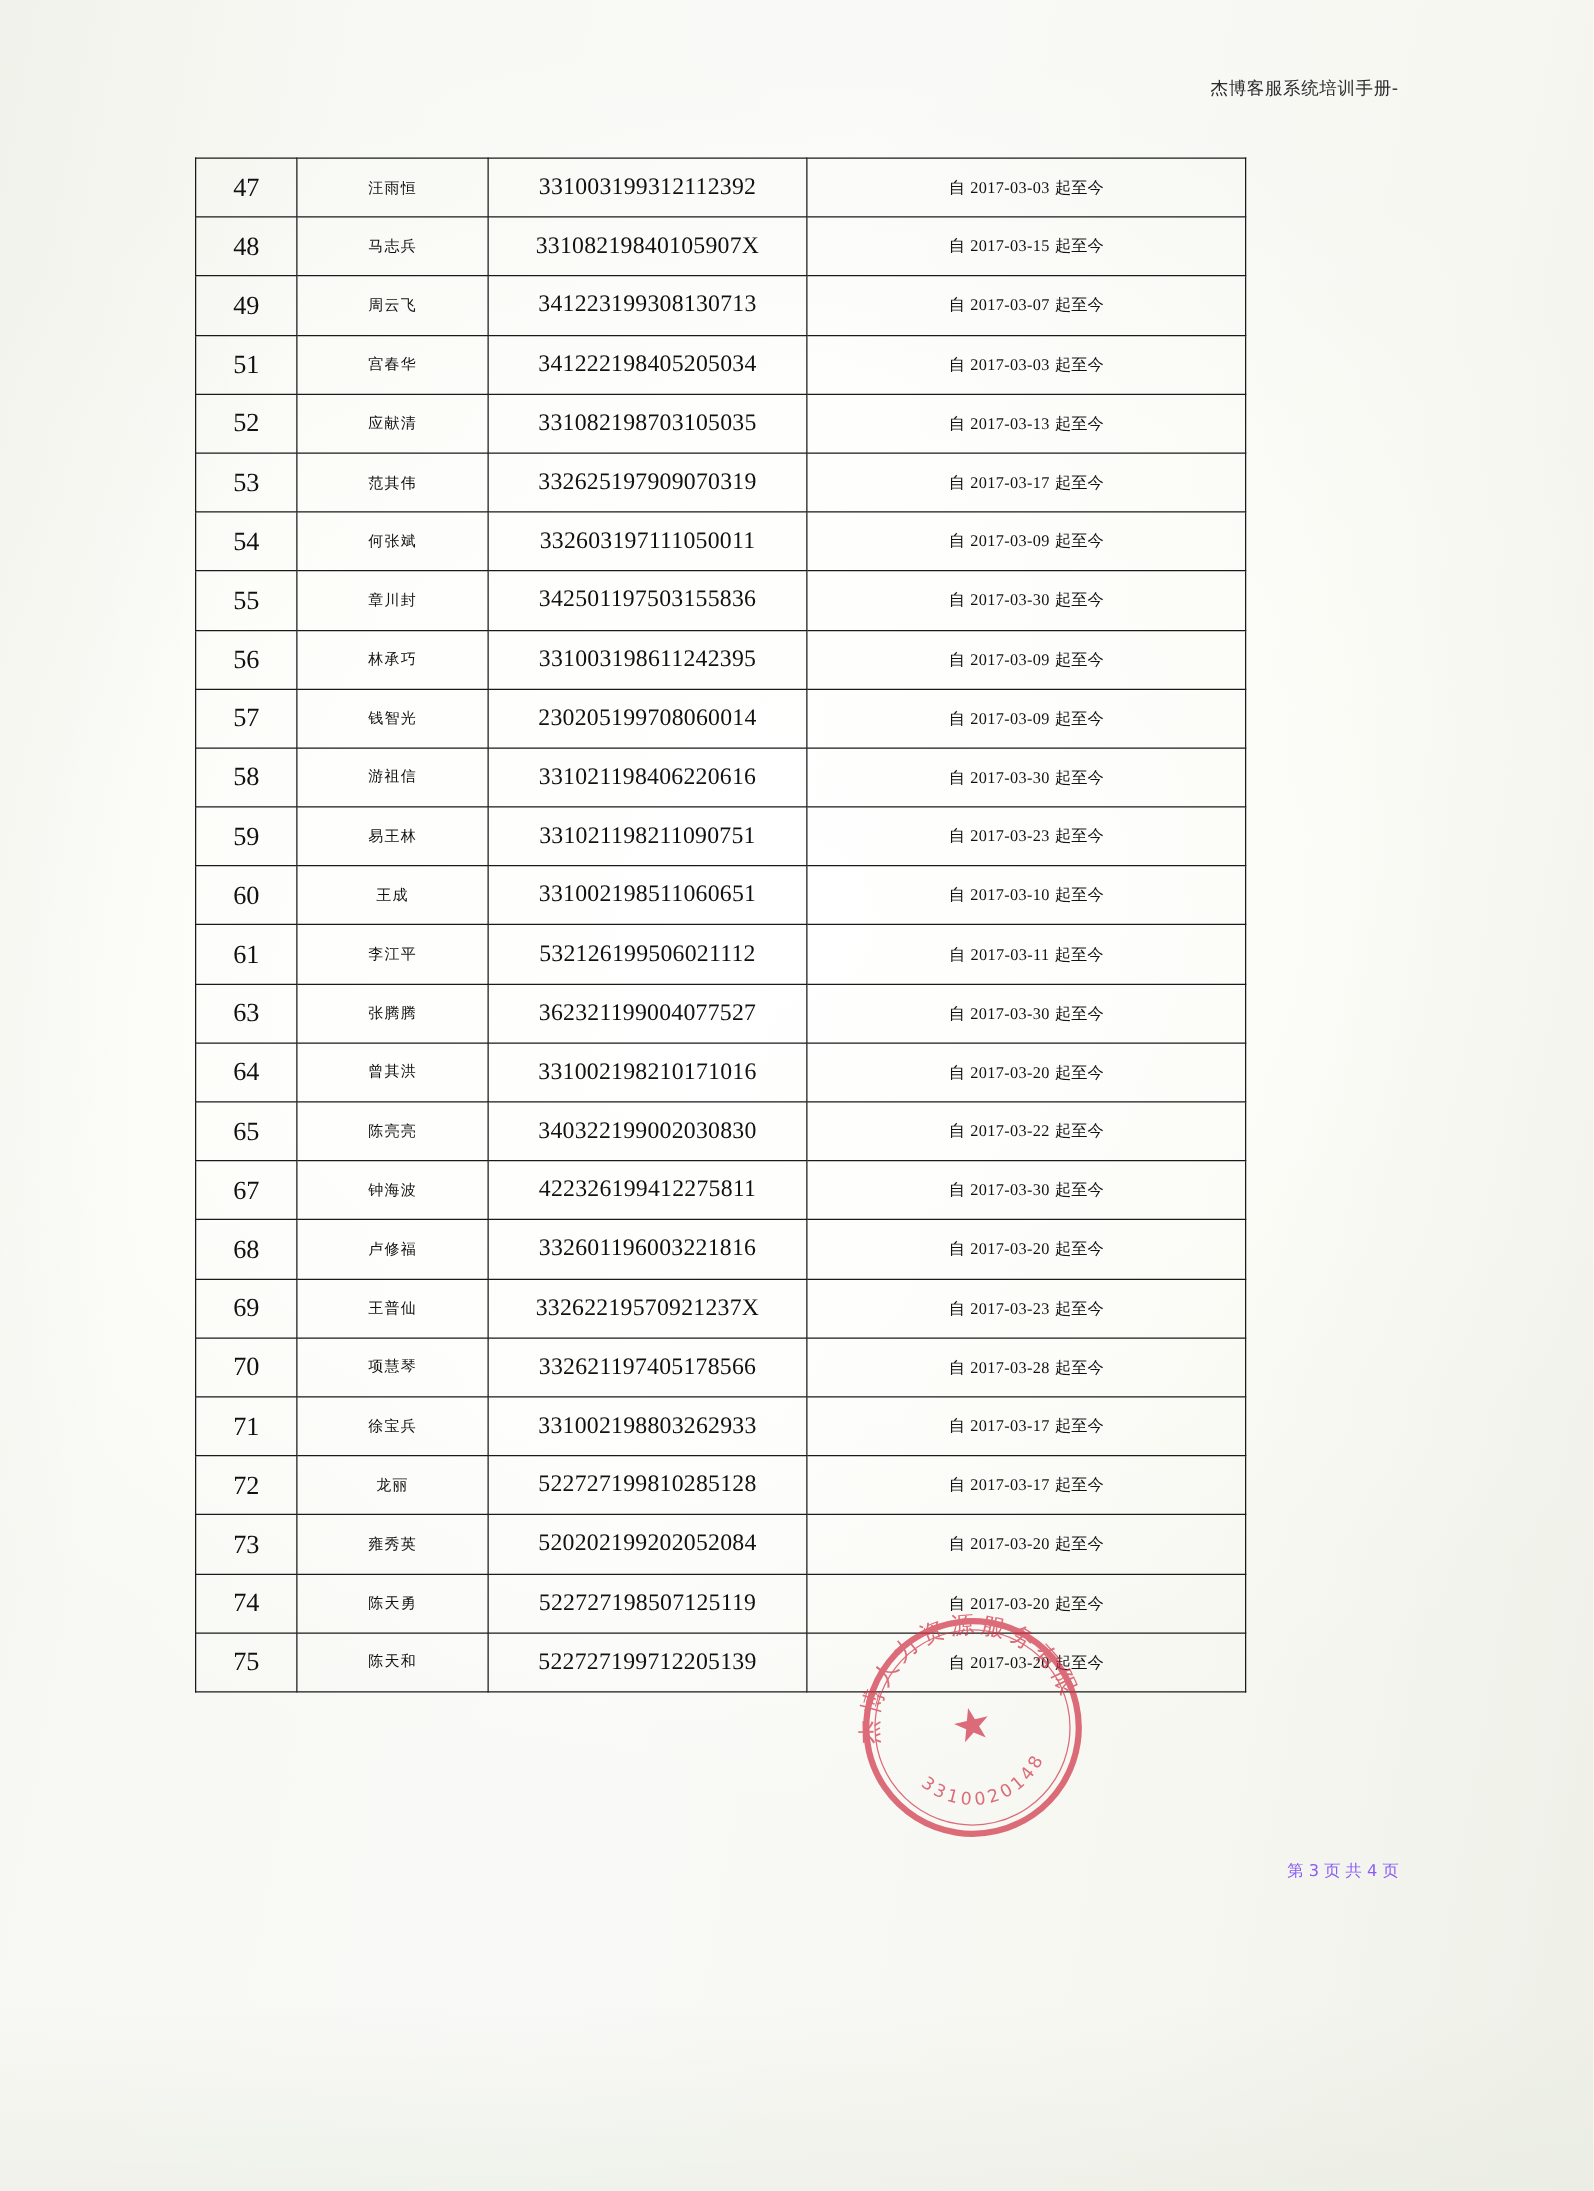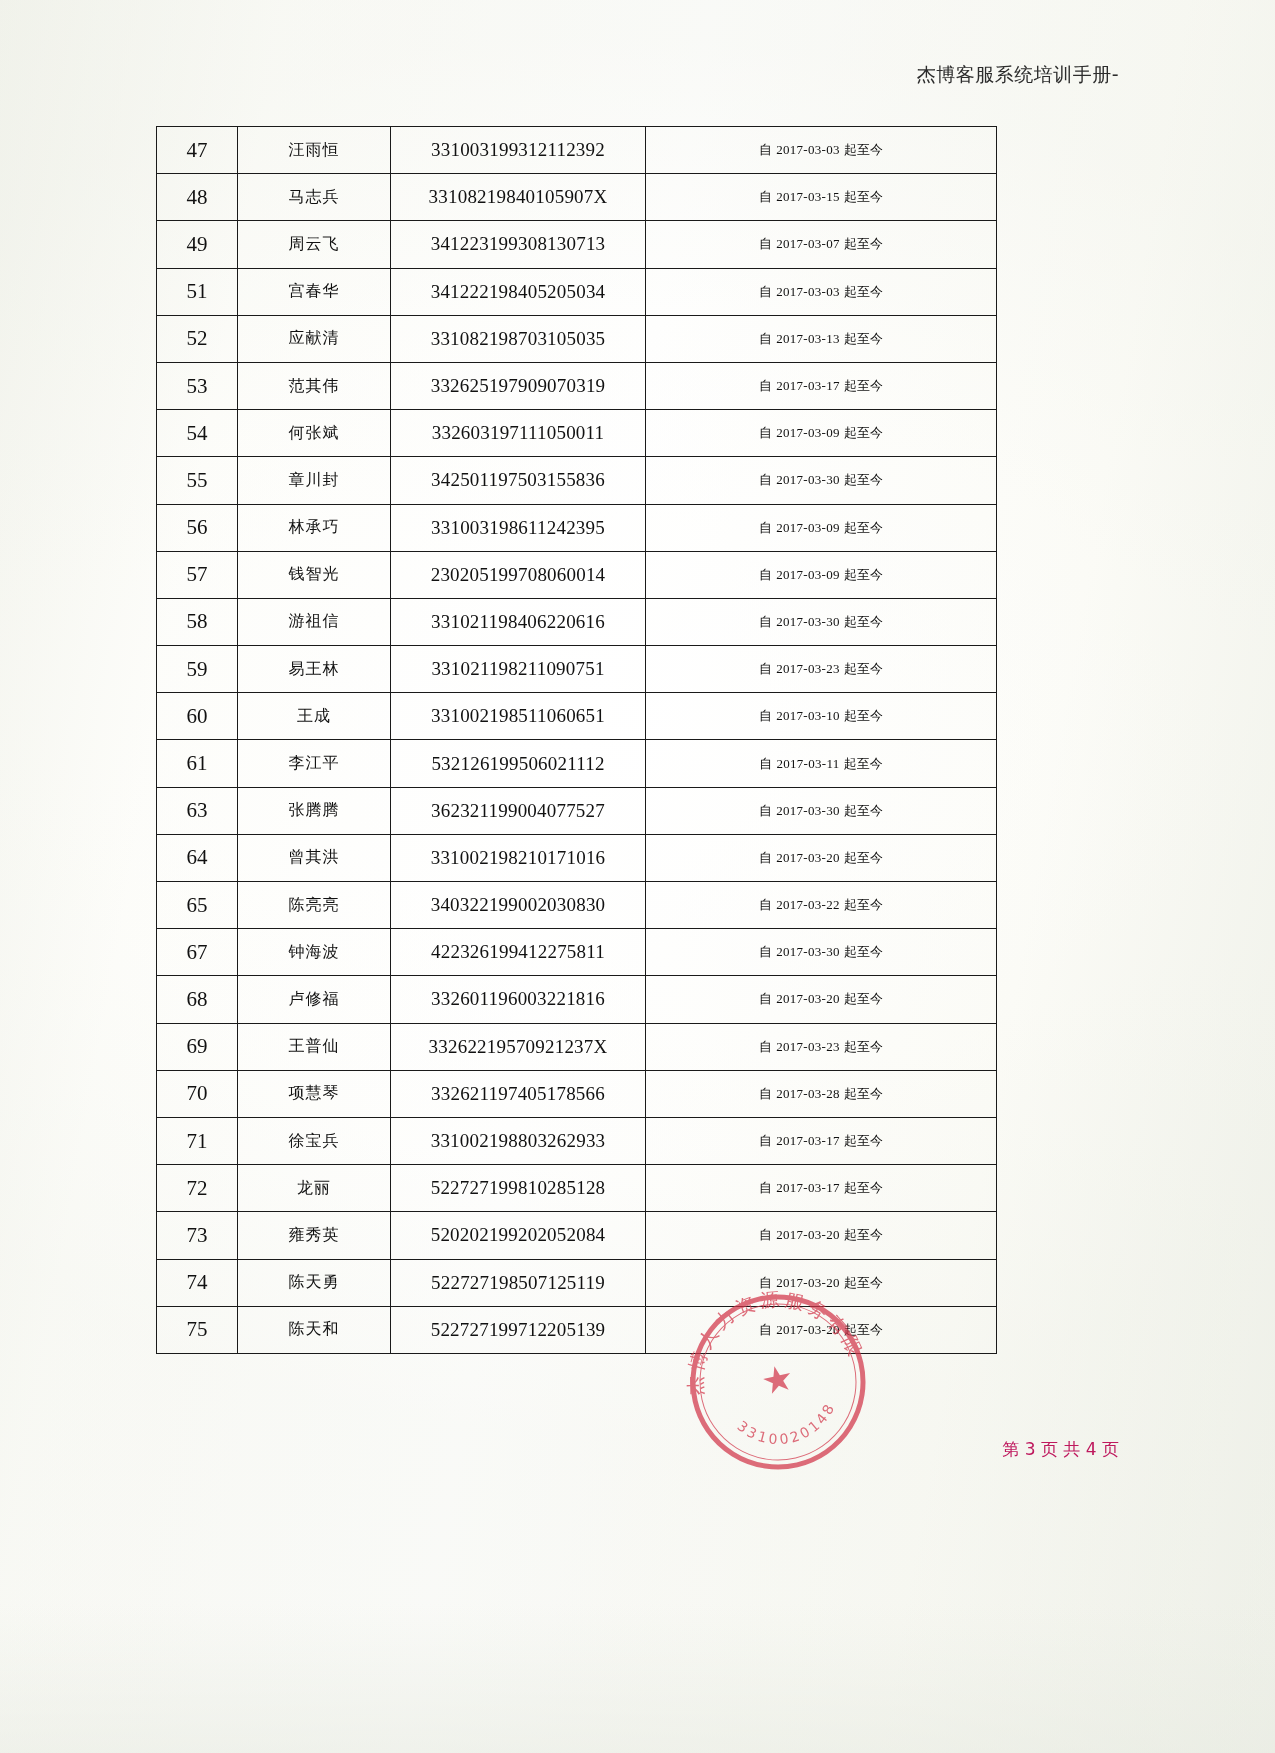--- a/index.html
+++ b/index.html
@@ -34,21 +34,21 @@
     height: 150px;
     background: linear-gradient(to bottom, rgba(255,255,255,0) 0%, rgba(232,235,226,0.55) 100%);
     pointer-events: none;
   }
 
   .header {
     position: absolute;
     top: 62px;
     right: 156px;
     font-family: "DejaVu Sans", sans-serif;
-    font-size: 19px;
+    font-size: 14px;
     color: #2c2c2c;
     letter-spacing: 0.5px;
     white-space: nowrap;
   }
 
   .table-wrap {
     position: absolute;
     left: 156px;
     top: 126px;
     width: 804px;
@@ -68,21 +68,21 @@
     color: #111;
     background: transparent;
   }
   td.c-index {
     width: 72px;
     font-size: 21px;
     font-family: "Liberation Serif", serif;
   }
   td.c-name {
     width: 144px;
-    font-size: 16px;
+    font-size: 12px;
     font-family: "DejaVu Sans", sans-serif;
     letter-spacing: 1px;
   }
   td.c-id {
     width: 246px;
     font-size: 19px;
     font-family: "Liberation Serif", serif;
     letter-spacing: 0.2px;
     border-radius: 14px;
   }
@@ -92,24 +92,24 @@
     font-family: "DejaVu Sans", sans-serif;
   }
   td.c-period .num {
     font-family: "Liberation Serif", serif;
     letter-spacing: 0.3px;
   }
 
   .footer {
     position: absolute;
     right: 156px;
-    top: 1438px;
+    top: 1488px;
     font-family: "DejaVu Sans", sans-serif;
-    font-size: 17px;
-    color: #be185d;
+    font-size: 13px;
+    color: #8b5cf6;
     white-space: nowrap;
   }
 
   
   .seal {
     position: absolute;
     left: 672px;
     top: 1276px;
     width: 212px;
     height: 212px;

